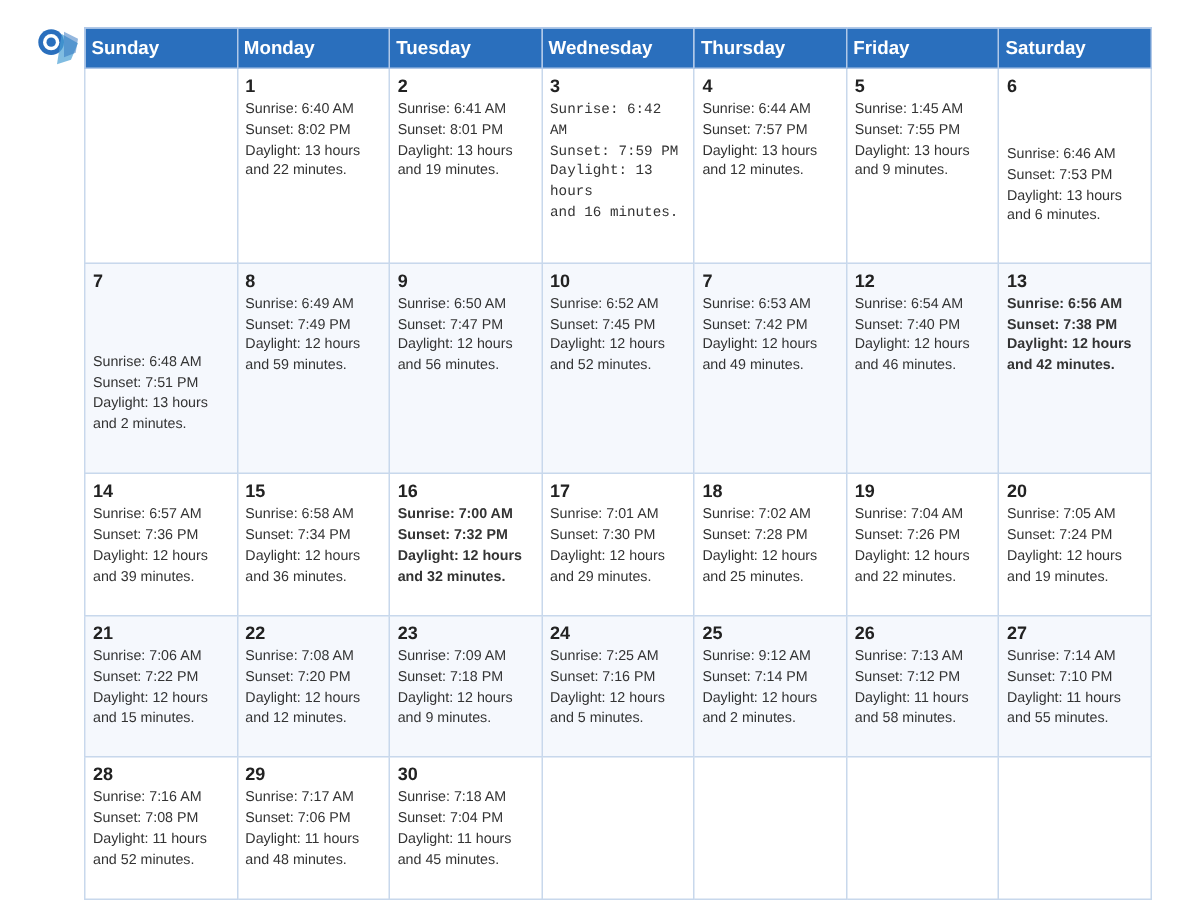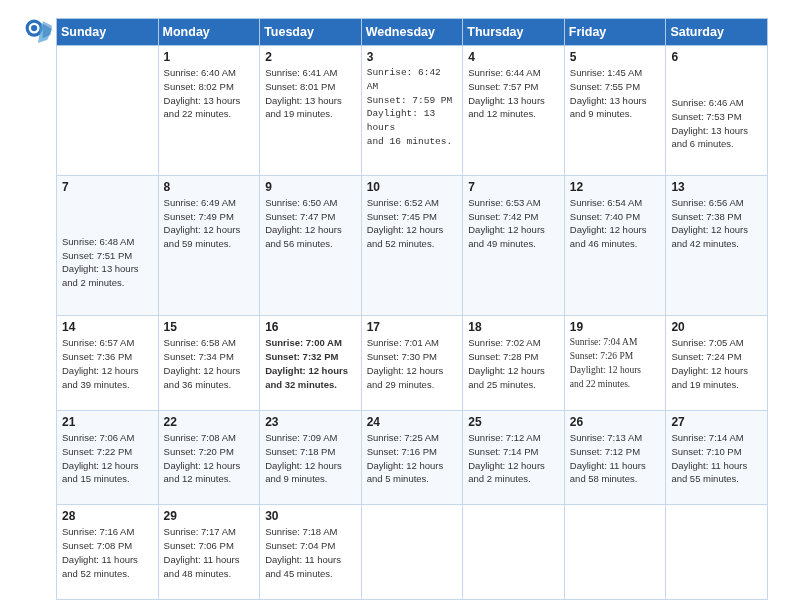--- a/index.html
+++ b/index.html
@@ -213,21 +213,21 @@
           </td>
           <td class="shade">
             <span class="day-number">12</span>
             <div class="day-info" style="white-space: pre-line;">Sunrise: 6:54 AM
 Sunset: 7:40 PM
 Daylight: 12 hours
 and 46 minutes.</div>
           </td>
           <td class="shade">
             <span class="day-number">13</span>
-            <div class="day-info" style="white-space: pre-line;">Sunrise: 6:56 AM
+            <div class="day-info" style="white-space: pre-line; font-weight: bold;">Sunrise: 6:56 AM
 Sunset: 7:38 PM
 Daylight: 12 hours
 and 42 minutes.</div>
           </td>
         </tr>
         <tr>
           <td>
             <span class="day-number">14</span>
             <div class="day-info" style="white-space: pre-line;">Sunrise: 6:57 AM
 Sunset: 7:36 PM
@@ -257,21 +257,21 @@
           </td>
           <td>
             <span class="day-number">18</span>
             <div class="day-info" style="white-space: pre-line;">Sunrise: 7:02 AM
 Sunset: 7:28 PM
 Daylight: 12 hours
 and 25 minutes.</div>
           </td>
           <td>
             <span class="day-number">19</span>
-            <div class="day-info" style="white-space: pre-line; font-family: Liberation Serif, serif;">Sunrise: 7:04 AM
+            <div class="day-info" style="white-space: pre-line;">Sunrise: 7:04 AM
 Sunset: 7:26 PM
 Daylight: 12 hours
 and 22 minutes.</div>
           </td>
           <td>
             <span class="day-number">20</span>
             <div class="day-info" style="white-space: pre-line;">Sunrise: 7:05 AM
 Sunset: 7:24 PM
 Daylight: 12 hours
 and 19 minutes.</div>
@@ -301,21 +301,21 @@
           </td>
           <td class="shade">
             <span class="day-number">24</span>
             <div class="day-info" style="white-space: pre-line;">Sunrise: 7:25 AM
 Sunset: 7:16 PM
 Daylight: 12 hours
 and 5 minutes.</div>
           </td>
           <td class="shade">
             <span class="day-number">25</span>
-            <div class="day-info" style="white-space: pre-line;">Sunrise: 7:12 AM
+            <div class="day-info" style="white-space: pre-line;">Sunrise: 9:12 AM
 Sunset: 7:14 PM
 Daylight: 12 hours
 and 2 minutes.</div>
           </td>
           <td class="shade">
             <span class="day-number">26</span>
             <div class="day-info" style="white-space: pre-line;">Sunrise: 7:13 AM
 Sunset: 7:12 PM
 Daylight: 11 hours
 and 58 minutes.</div>

